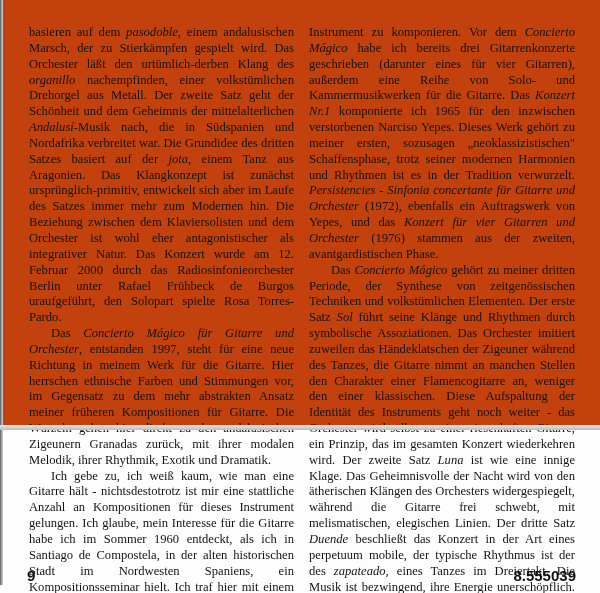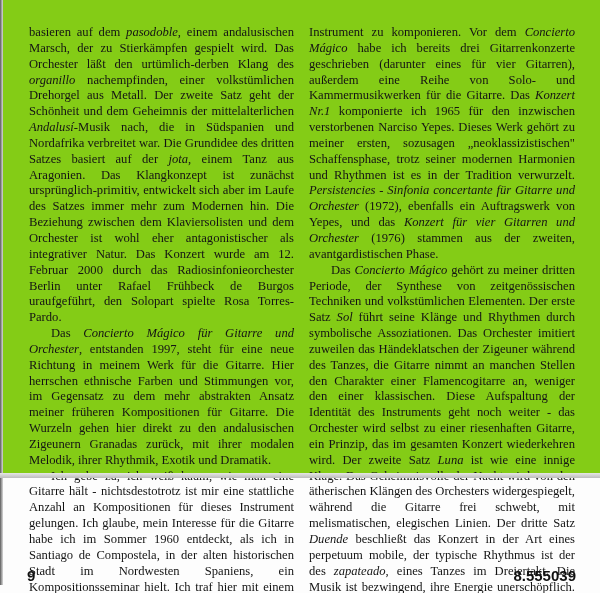--- a/index.html
+++ b/index.html
@@ -4,22 +4,22 @@
   <style>
     html, body { margin: 0; padding: 0; }
     body {
       width: 600px; height: 593px; overflow: hidden;
       background: #fdfdfd;
       position: relative;
       font-family: "Liberation Serif", "DejaVu Serif", serif;
       color: #141414;
     }
     .page {
-      position: absolute; left: 0; top: 0; width: 600px; height: 478px;
-      background: #84cc16;
+      position: absolute; left: 0; top: 0; width: 600px; height: 430px;
+      background: #c2410c;
       text-decoration: underline;
     }
     .left-edge {
       position: absolute; left: 0; top: 0; width: 3px; height: 585px;
       background: linear-gradient(to right, #555 0, #8a8a8a 1px, #d8d8d8 3px);
     }
     .bottom-edge {
       position: absolute; left: 0; bottom: 0; width: 600px; height: 5px;
       background: linear-gradient(to bottom, #e6e6e6, #bdbdbd);
     }

